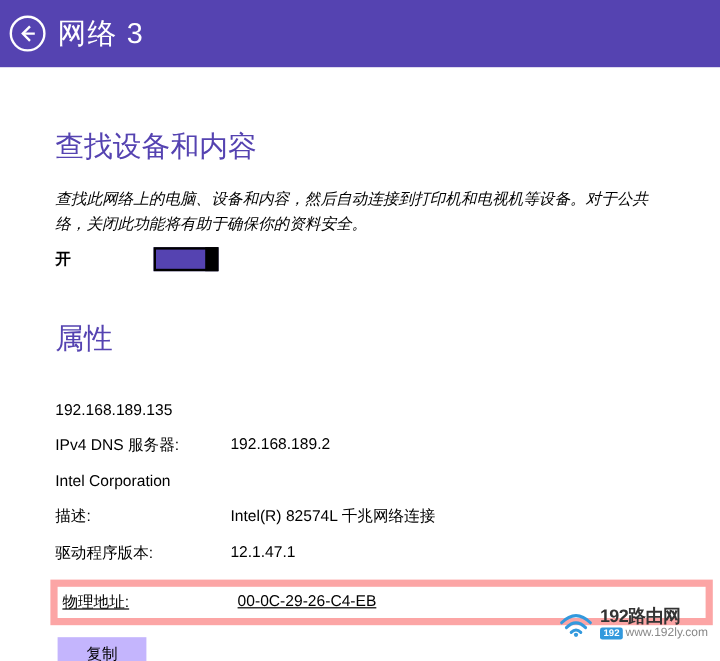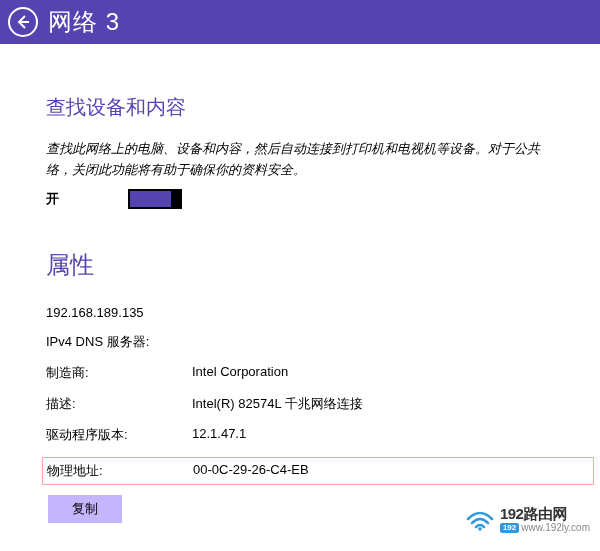--- a/index.html
+++ b/index.html
@@ -6,21 +6,21 @@
     body {
       font-family: 'Microsoft YaHei', 'Segoe UI', sans-serif;
       background: #fff;
       width: 600px;
       height: 551px;
       overflow: hidden;
       position: relative;
     }
     .header {
       background: #5543b1;
-      height: 44px;
+      height: 56px;
       display: flex;
       align-items: center;
       padding-left: 8px;
       color: #fff;
     }
     .back-button {
       width: 30px;
       height: 30px;
       border: 2px solid #fff;
       border-radius: 50%;
@@ -34,21 +34,21 @@
     .header-title {
       font-size: 24px;
       font-weight: 300;
       letter-spacing: 1px;
     }
     .content {
       padding: 50px 46px 20px 46px;
       color: #000;
     }
     .section-title {
-      font-size: 20px;
+      font-size: 24px;
       font-weight: 400;
       color: #5543b1;
       margin-bottom: 18px;
     }
     .section-desc {
       font-size: 13px;
       color: #000;
       line-height: 1.6;
       margin-bottom: 8px;
       font-style: italic;
@@ -76,41 +76,42 @@
       right: -2px;
       top: -2px;
       width: 11px;
       height: 20px;
       background: #000;
     }
     .props-title {
       font-size: 24px;
       font-weight: 400;
       color: #5543b1;
-      margin-bottom: 24px;
+      margin-bottom: 36px;
     }
     .prop-row {
       display: flex;
       font-size: 13px;
       margin-bottom: 13px;
       color: #000;
     }
     .prop-label {
       width: 146px;
       flex-shrink: 0;
     }
     .prop-value {
       flex: 1;
     }
     .highlight-box {
-      border: 1px solid #fca5a5;
+      border: 6px solid #fca5a5;
       padding: 4px 2px 4px 2px;
       margin-left: -4px;
       margin-right: -40px;
       margin-bottom: 6px;
+      text-decoration: underline;
     }
     .highlight-box .prop-row {
       margin-bottom: 0;
       margin-left: 2px;
     }
     .copy-button {
       background: #c4b5fd;
       border: none;
       padding: 5px 24px;
       font-size: 13px;
@@ -185,23 +186,23 @@
     </div>
   </div>
 
   <div class="props-title">属性</div>
 
   <div class="prop-row">
     <div class="prop-value">192.168.189.135</div>
   </div>
   <div class="prop-row">
     <div class="prop-label">IPv4 DNS 服务器:</div>
-  </div>
-  <div class="prop-row">
-    <div class="prop-label">制造商:</div>
+    <div class="prop-value">192.168.189.2</div>
+  </div>
+  <div class="prop-row">
     <div class="prop-value">Intel Corporation</div>
   </div>
   <div class="prop-row">
     <div class="prop-label">描述:</div>
     <div class="prop-value">Intel(R) 82574L 千兆网络连接</div>
   </div>
   <div class="prop-row">
     <div class="prop-label">驱动程序版本:</div>
     <div class="prop-value">12.1.47.1</div>
   </div>

